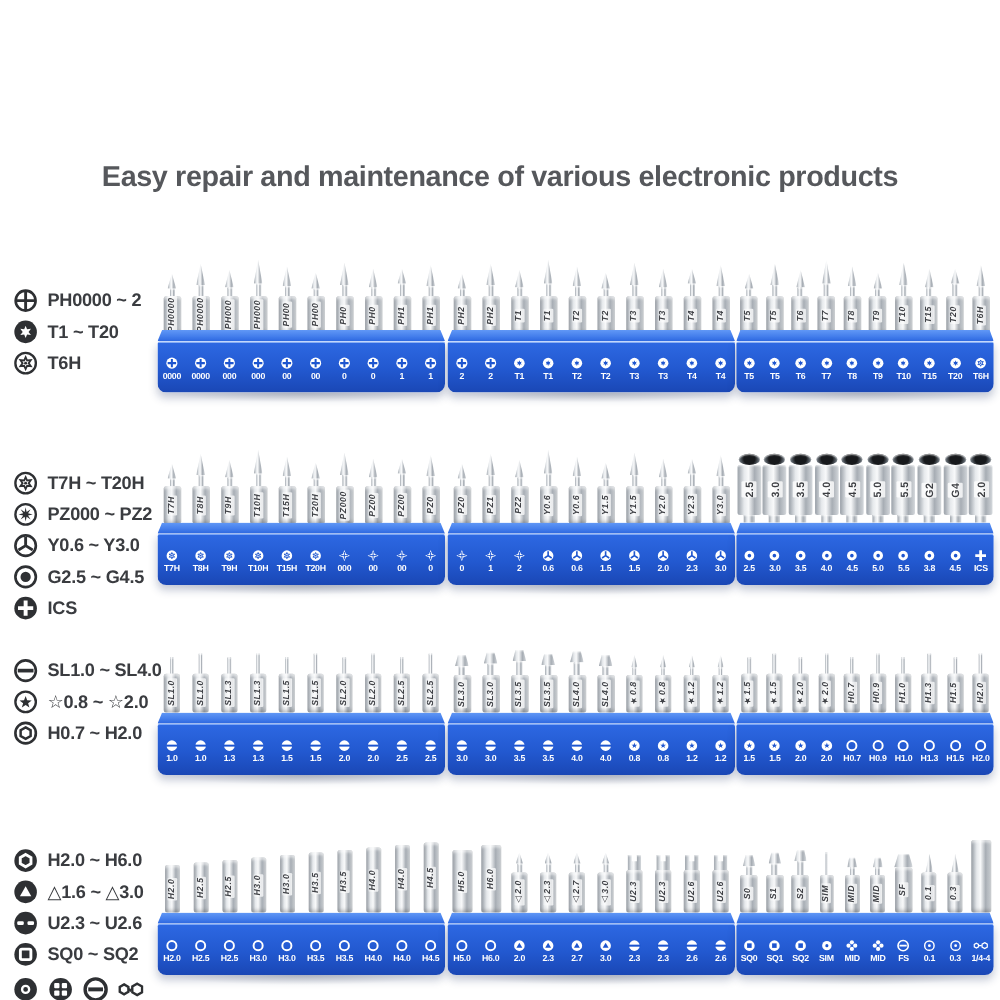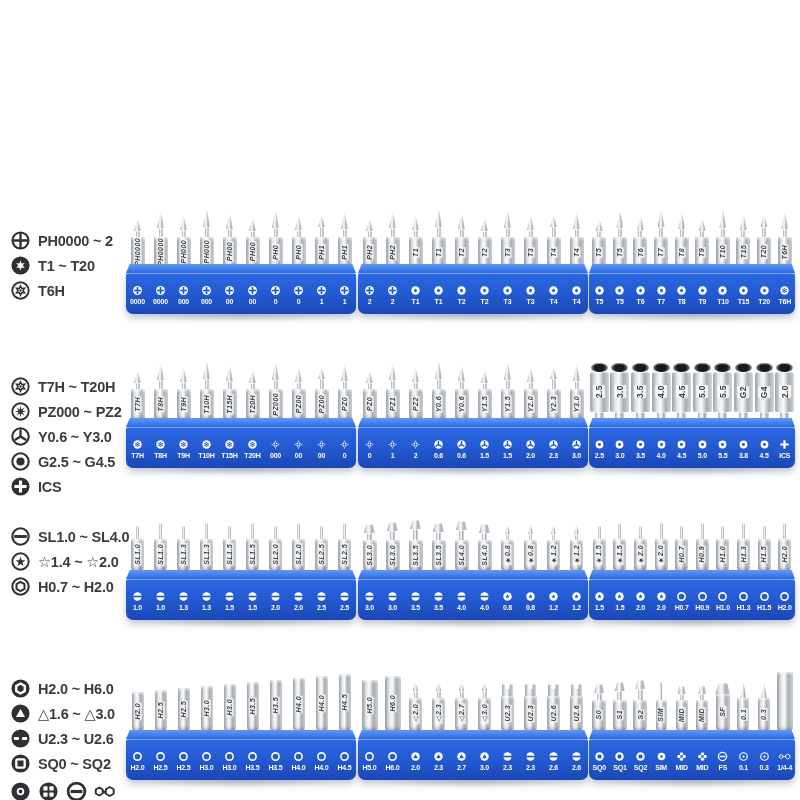--- a/index.html
+++ b/index.html
@@ -44,20 +44,21 @@
   .tray::after{content:"";position:absolute;left:6px;right:6px;bottom:-8px;height:8px;
     background:radial-gradient(ellipse at 50% 0,rgba(60,70,90,.22),transparent 70%)}
 </style>
 </head>
 <body>
 
 <div class="page">
   <div class="title">
     <br>
   </div>
+  <div class="subtitle">Easy repair and maintenance of various electronic products</div>
   <div id="rows">
       <div class="set-row" style="top: 208px; height: 105px;">
         <div class="legend" style="top: 22px;">
           <div class="legend-item">
             <span class="icon">
               <svg width="21" height="21" viewBox="0 0 20 20">
                 <circle cx="10" cy="10" r="7.6" fill="none" stroke="#2e3033" stroke-width="2"></circle>
                 <path d="M10 2.4v15.2M2.4 10h15.2" stroke="#2e3033" stroke-width="2.2"></path>
               </svg>
             </span>
@@ -1153,21 +1154,21 @@
             </span>
             <span>SL1.0 ~ SL4.0</span>
           </div>
           <div class="legend-item">
             <span class="icon">
               <svg width="21" height="21" viewBox="0 0 20 20">
                 <circle cx="10" cy="10" r="7.8" fill="none" stroke="#2e3033" stroke-width="1.8"></circle>
                 <polygon points="10.00,5.50 11.18,8.78 14.66,8.89 11.90,11.02 12.88,14.36 10.00,12.40 7.12,14.36 8.10,11.02 5.34,8.89 8.82,8.78" fill="#2e3033"></polygon>
               </svg>
             </span>
-            <span>☆1.4 ~ ☆2.0</span>
+            <span>☆0.8 ~ ☆2.0</span>
           </div>
           <div class="legend-item">
             <span class="icon">
               <svg width="21" height="21" viewBox="0 0 20 20">
                 <circle cx="10" cy="10" r="7.8" fill="none" stroke="#2e3033" stroke-width="2"></circle>
                 <polygon points="10.00,5.60 13.81,7.80 13.81,12.20 10.00,14.40 6.19,12.20 6.19,7.80" fill="none" stroke="#2e3033" stroke-width="1.9"></polygon>
               </svg>
             </span>
             <span>H0.7 ~ H2.0</span>
           </div>

